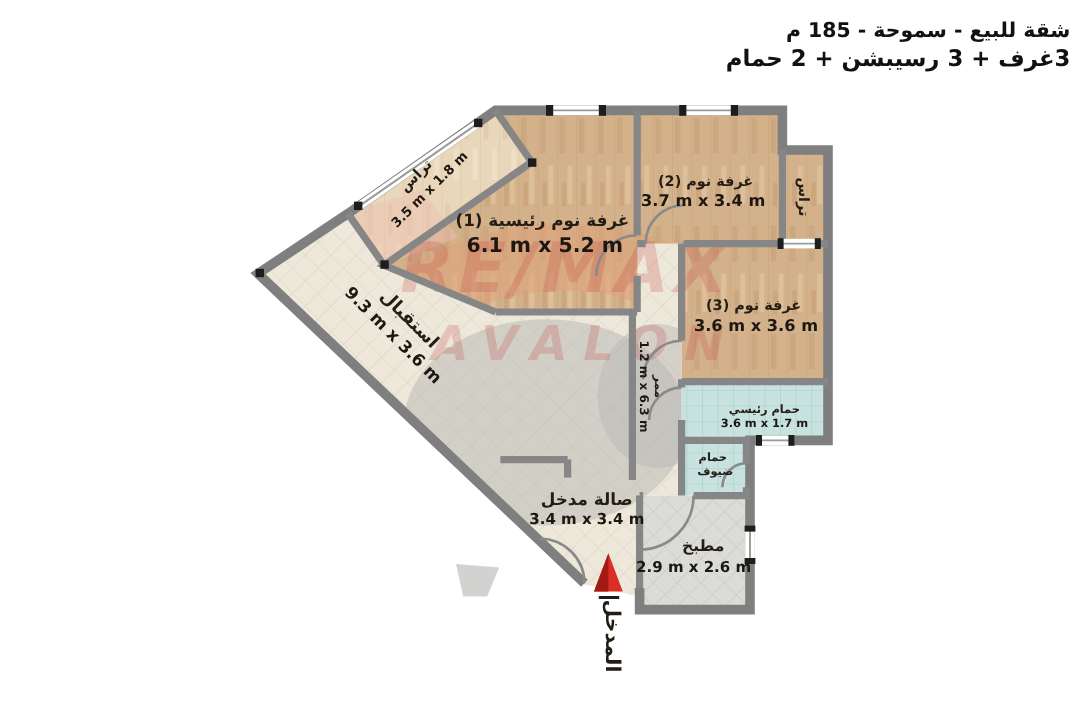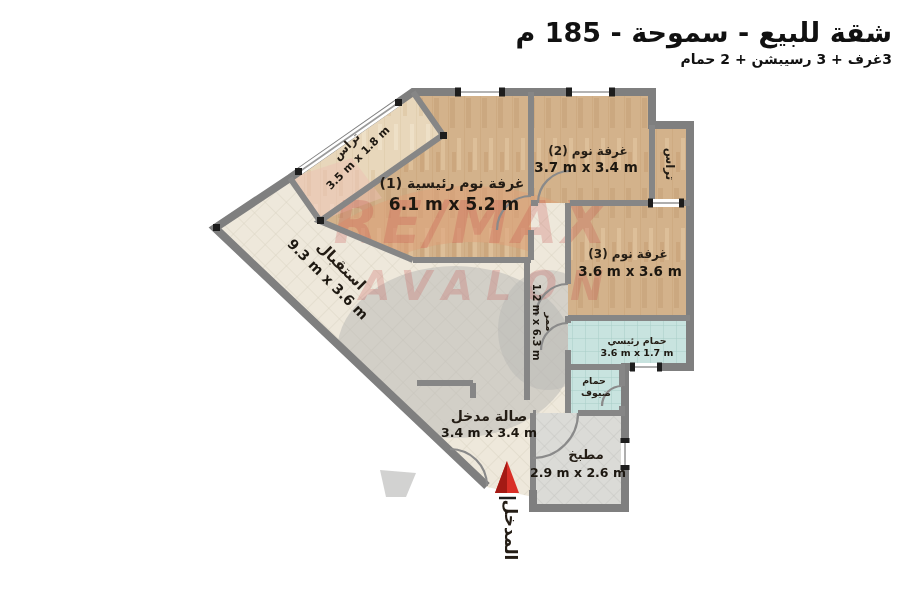--- a/index.html
+++ b/index.html
@@ -3,22 +3,22 @@
 <meta charset="utf-8">
 <style>
   html,body{margin:0;padding:0;background:#ffffff;}
   .stage{
     position:relative;width:900px;height:599px;background:#ffffff;overflow:hidden;
     font-family:"DejaVu Sans",sans-serif;
   }
   .header{
     position:absolute;top:16px;right:8px;text-align:right;direction:rtl;color:#111;
   }
-  .header .title{font-size:27px;font-weight:bold;line-height:1.25;margin-left:32px;}
-  .header .subtitle{font-size:14px;font-weight:600;line-height:1.3;}
+  .header .title{font-size:17px;font-weight:bold;line-height:1.25;margin-left:32px;}
+  .header .subtitle{font-size:19px;font-weight:600;line-height:1.3;}
   .header .code{font-size:14px;font-weight:600;line-height:1.3;}
   svg text{font-family:"DejaVu Sans",sans-serif;}
   .ar{direction:rtl;}
   .room-name{font-weight:bold;fill:#241d15;}
   .room-dims{font-weight:bold;fill:#1c1710;}
   .wm{font-style:italic;font-weight:bold;fill:#c34040;}
 </style>
 </head>
 <body>
 

